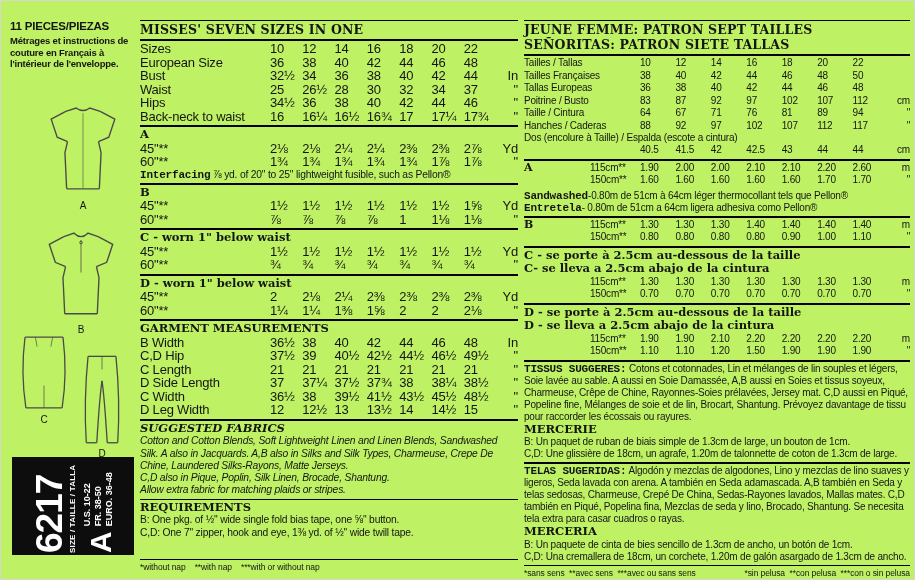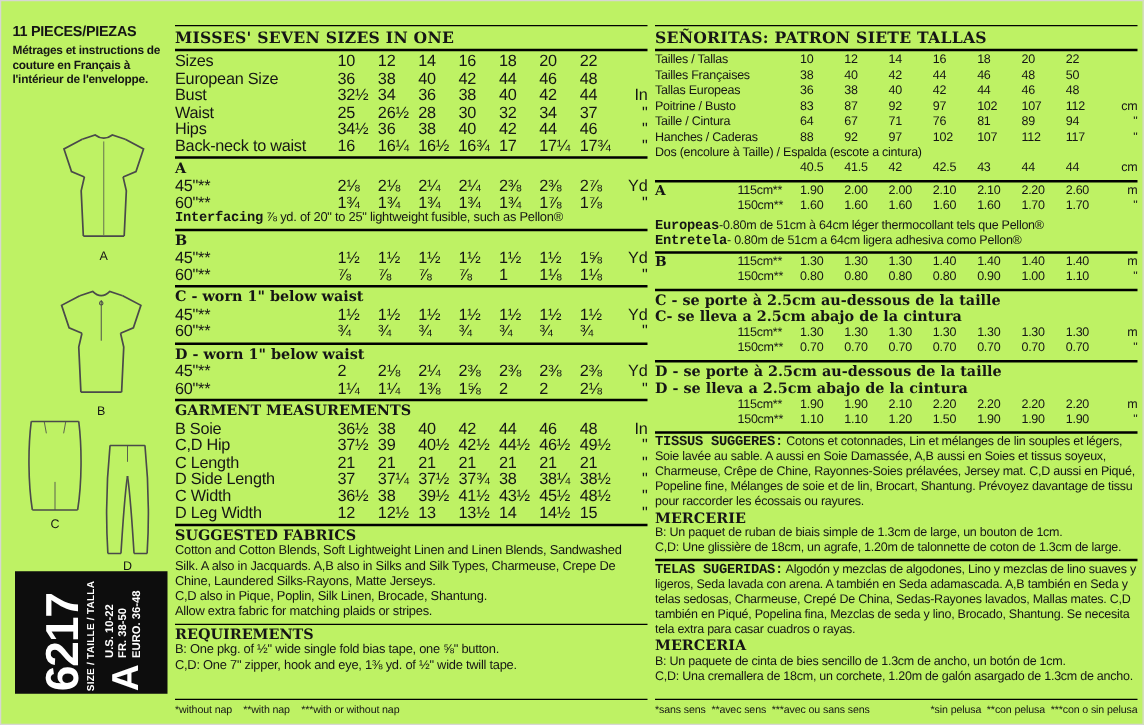--- a/index.html
+++ b/index.html
@@ -24,21 +24,21 @@
                transform:rotate(-90deg);color:#fff;display:flex;flex-direction:column;justify-content:center;}
   .badge-num{font-size:37px;line-height:36px;font-weight:bold;letter-spacing:-1px;}
   .badge-size{font-size:8px;line-height:10px;font-weight:bold;letter-spacing:0.2px;white-space:nowrap;}
   .badge-row{display:flex;align-items:flex-end;margin-top:4px;}
   .badge-letter{font-size:30px;line-height:28px;font-weight:bold;margin-right:5px;}
   .badge-lines{font-size:9px;line-height:11px;font-weight:bold;white-space:nowrap;}
   
   .col-mid{position:absolute;left:140px;top:20px;width:378px;height:552px;display:flex;flex-direction:column;justify-content:flex-end;}
   .col-right{position:absolute;left:524px;top:20px;width:386px;height:552px;display:flex;flex-direction:column;}
   .sec{border-bottom:2px solid #000;padding:1px 0 2px;}
-  .sec.thin{border-bottom:1.5px solid #000;}
+  .sec.thin{border-bottom:1.5px solid #000;font-style:italic;}
   .sec.nb{border-bottom:none;}
   h2,h3{margin:0;font-family:"DejaVu Serif","Liberation Serif",serif;}
   h2{font-size:12.5px;line-height:15px;letter-spacing:0.2px;}
   h3{font-size:11.5px;line-height:13.5px;}
   .title-sec{border-top:1.5px solid #000;}
   .trow{display:grid;letter-spacing:-0.2px;}
   .col-mid .trow{grid-template-columns:130px repeat(7,1fr) 22px;font-size:13px;line-height:13.5px;}
   .col-right .trow{grid-template-columns:116px repeat(7,1fr) 22px;font-size:10px;line-height:12.5px;}
   .col-right .trow.has-sub{grid-template-columns:34px 82px repeat(7,1fr) 22px;}
   .c-label{white-space:nowrap;}
@@ -311,21 +311,21 @@
           <span class="c-val">2</span>
           <span class="c-val">2</span>
           <span class="c-val">2⅛</span>
           <span class="c-unit">"</span>
         </div>
     </div>
 
     <div class="sec">
       <h3>GARMENT MEASUREMENTS</h3>
       <div class="trow">
-          <span class="c-label">B Soie</span>
+          <span class="c-label">B Width</span>
           <span class="c-val">36½</span>
           <span class="c-val">38</span>
           <span class="c-val">40</span>
           <span class="c-val">42</span>
           <span class="c-val">44</span>
           <span class="c-val">46</span>
           <span class="c-val">48</span>
           <span class="c-unit">In</span>
         </div>
       <div class="trow">
@@ -396,20 +396,21 @@
       <h3>REQUIREMENTS</h3>
       <p class="para">B: One pkg. of ½" wide single fold bias tape, one ⅝" button.</p>
       <p class="para">C,D: One 7" zipper, hook and eye, 1⅜ yd. of ½" wide twill tape.</p>
     </div>
 
     <div class="footnote">*without nap    **with nap    ***with or without nap</div>
   </div>
 
   <div class="col-right">
     <div class="sec title-sec">
+      <h2>JEUNE FEMME: PATRON SEPT TAILLES</h2>
       <h2>SEÑORITAS: PATRON SIETE TALLAS</h2>
     </div>
 
     <div class="sec">
       <div class="trow">
           <span class="c-label">Tailles / Tallas</span>
           <span class="c-val">10</span>
           <span class="c-val">12</span>
           <span class="c-val">14</span>
           <span class="c-val">16</span>
@@ -507,21 +508,21 @@
           <span class="c-val">1.60</span>
           <span class="c-val">1.60</span>
           <span class="c-val">1.60</span>
           <span class="c-val">1.60</span>
           <span class="c-val">1.70</span>
           <span class="c-val">1.70</span>
           <span class="c-unit">"</span>
         </div>
     </div>
     <div class="sec">
-      <p class="para"><b class="lead">Europeas</b><span>-0.80m de 51cm à 64cm léger thermocollant tels que Pellon®</span></p>
+      <p class="para"><b class="lead">Sandwashed</b><span>-0.80m de 51cm à 64cm léger thermocollant tels que Pellon®</span></p>
       <p class="para"><b class="lead">Entretela</b><span>- 0.80m de 51cm a 64cm ligera adhesiva como Pellon®</span></p>
     </div>
 
     <div class="sec">
       <div class="trow has-sub">
           <span class="c-label">B</span>
           <span class="c-sub">115cm**</span>
           <span class="c-val">1.30</span>
           <span class="c-val">1.30</span>
           <span class="c-val">1.30</span>

